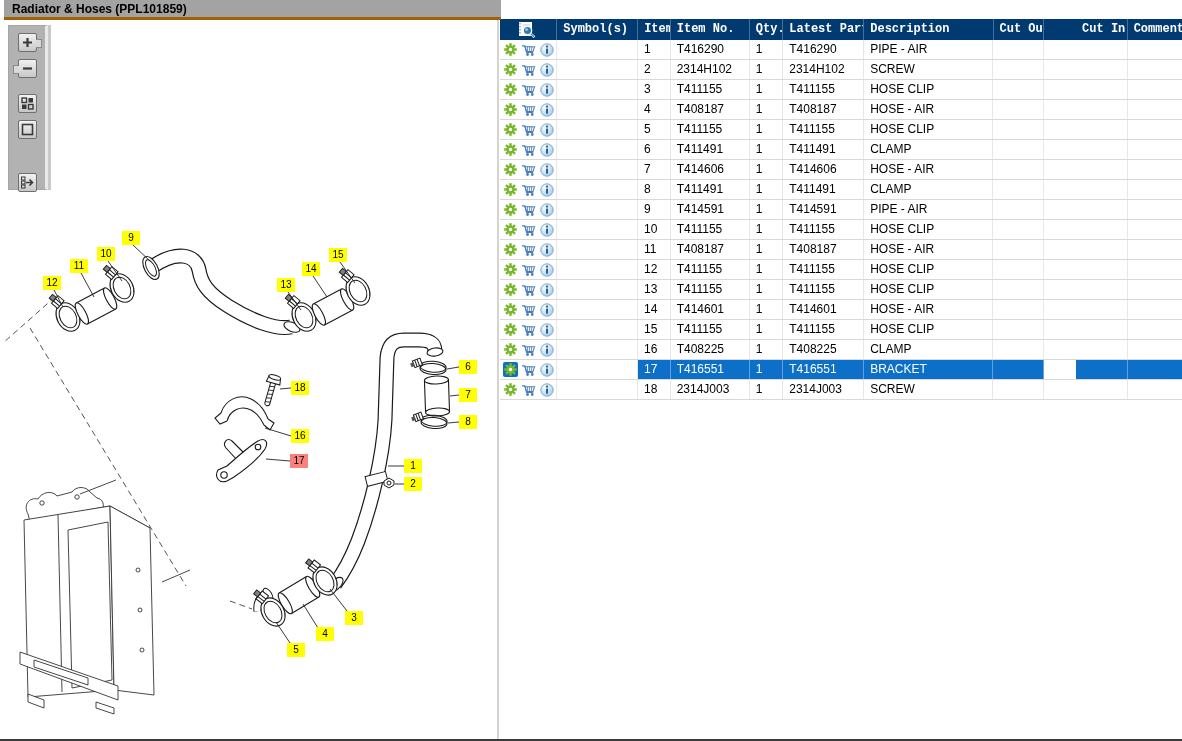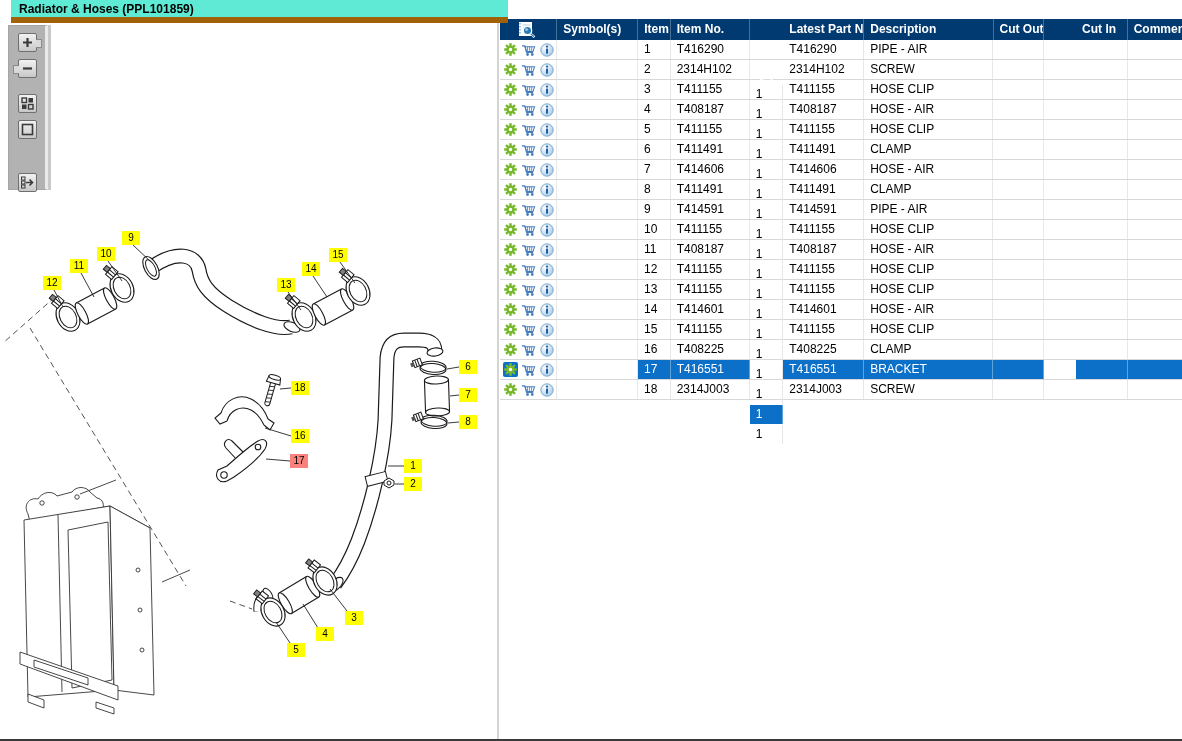--- a/index.html
+++ b/index.html
@@ -1,21 +1,21 @@
 <!DOCTYPE html>
 <html style="--headerbg: #003a70; --sel: #0c70c8; --callout: #ffff00; --hl: #f9837c; --wm: #1e4e79;"><head>
 <meta charset="utf-8">
 <style>
   html,body{margin:0;padding:0;width:1182px;height:741px;overflow:hidden;
     font-family:"Liberation Sans",sans-serif;background:#fff;}
   #page{position:relative;width:1182px;height:741px;background:#fff;}
 
   
-  .titlebar{position:absolute;left:11px;top:0;width:497px;height:17px;background:#5eead4;
-    border-bottom:6px solid #a16207;z-index:6;}
+  .titlebar{position:absolute;left:4px;top:0;width:497px;height:17px;background:#a3a3a3;
+    border-bottom:3px solid #a16207;z-index:6;}
   .titlebar span{position:absolute;left:8px;top:2px;font-size:12px;font-weight:bold;color:#000;}
 
   
   .diagram{position:absolute;left:0;top:0;width:497px;height:741px;background:#fff;}
   .diagram svg{position:absolute;left:0;top:0;}
   .vdivider{position:absolute;left:497px;top:17px;width:2px;height:724px;background:#d4d4d4;}
 
   
   .callout{position:absolute;width:18px;height:14px;background:var(--callout,#ffff00);
     color:#000;font-size:10px;line-height:14px;text-align:center;z-index:4;cursor:pointer;}
@@ -30,28 +30,28 @@
   .tbtn svg{position:absolute;left:2px;top:2px;}
   .tbtn.gap{margin-top:34px;}
   .tag{position:absolute;width:5px;height:7px;background:#d9d9d9;border:1px solid #8a8a8a;top:5px;}
   .tag.r{right:-6px;border-left:none;}
   .tag.l{left:-6px;border-right:none;}
 
   
   .table{position:absolute;left:500px;top:19px;width:682px;background:#fff;font-size:12px;}
   .thead{display:flex;height:21px;background:var(--headerbg,#003a70);color:#fff;}
   .th{box-sizing:border-box;height:22px;line-height:21px;padding-left:6px;font-weight:bold;
-    border-right:1px solid rgba(255,255,255,.28);white-space:nowrap;overflow:hidden;}
+    border-right:1px solid rgba(255,255,255,.28);white-space:nowrap;overflow:hidden;font-family:Liberation Mono, monospace;}
   .th:last-child{border-right:none;}
   .tr{display:flex;height:20px;box-sizing:border-box;border-bottom:1px solid #d8d8d8;
     background:#fff;cursor:pointer;}
   .td{box-sizing:border-box;height:19px;line-height:19px;padding-left:6px;
     border-right:1px solid #e7e7e7;white-space:nowrap;overflow:hidden;color:#000;}
   .td:last-child{border-right:none;}
-  .c0{width:60px;} .c1{width:85px;} .c2{width:34px;} .c3{width:83px;} .c4{width:35px;margin-top:45px;}
+  .c0{width:60px;} .c1{width:85px;} .c2{width:34px;} .c3{width:83px;} .c4{width:35px;}
   .c5{width:85px;} .c6{width:136px;} .c7{width:53px;} .c8{width:54px;margin-left:32px;} .c9{width:57px;}
   .icons-cell{display:flex;align-items:center;gap:3px;padding-left:3px;}
   .icons-cell span{display:inline-flex;width:15px;height:15px;align-items:center;justify-content:center;}
   .tr.selected .c2,.tr.selected .c3,.tr.selected .c4,.tr.selected .c5,
   .tr.selected .c6,.tr.selected .c7,.tr.selected .c8,.tr.selected .c9{
     background:var(--sel,#0c70c8);color:#fff;border-right-color:rgba(255,255,255,.35);}
   .tr.selected .gearwrap{background:var(--sel,#0c70c8);border-radius:2px;}
   .hicon{display:inline-block;margin-left:12px;margin-top:2px;}
 
   

